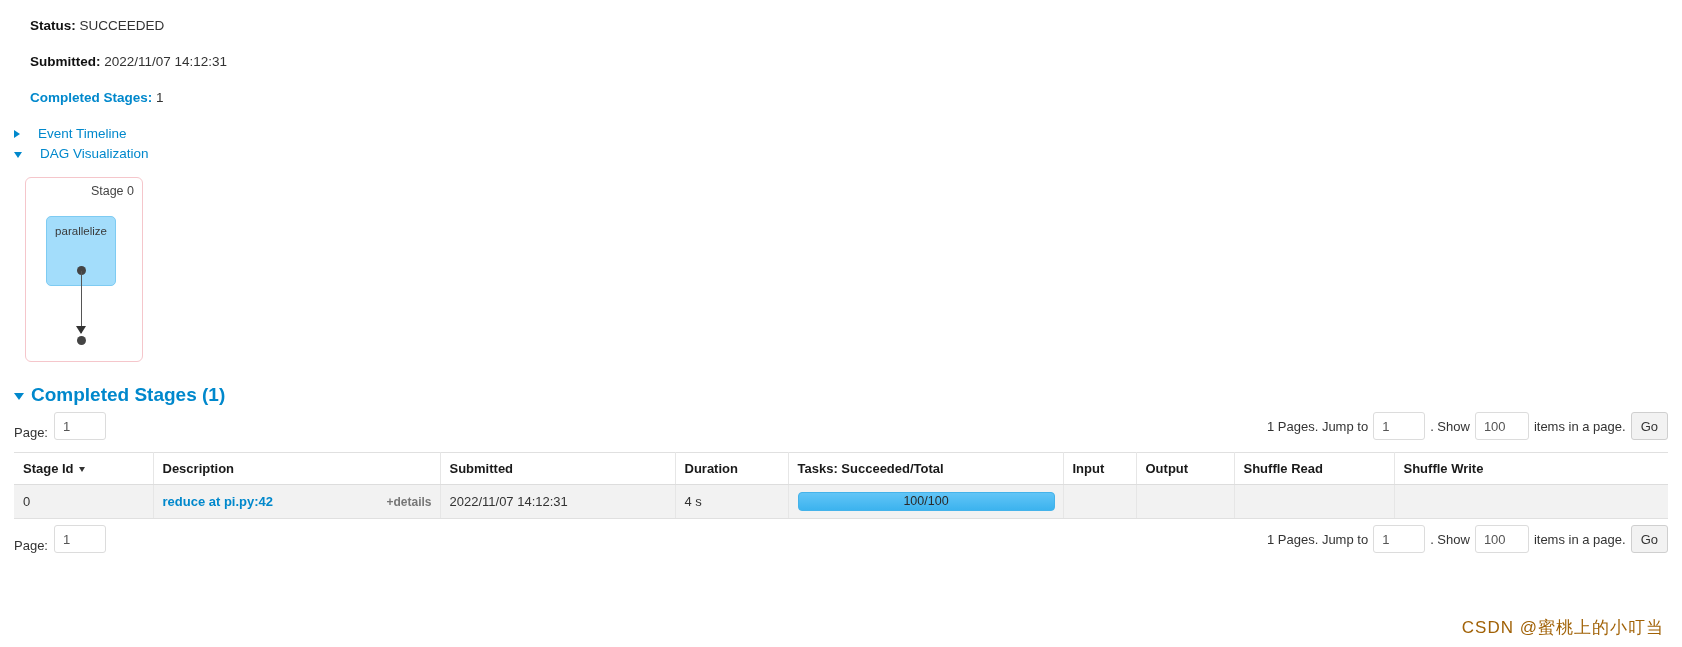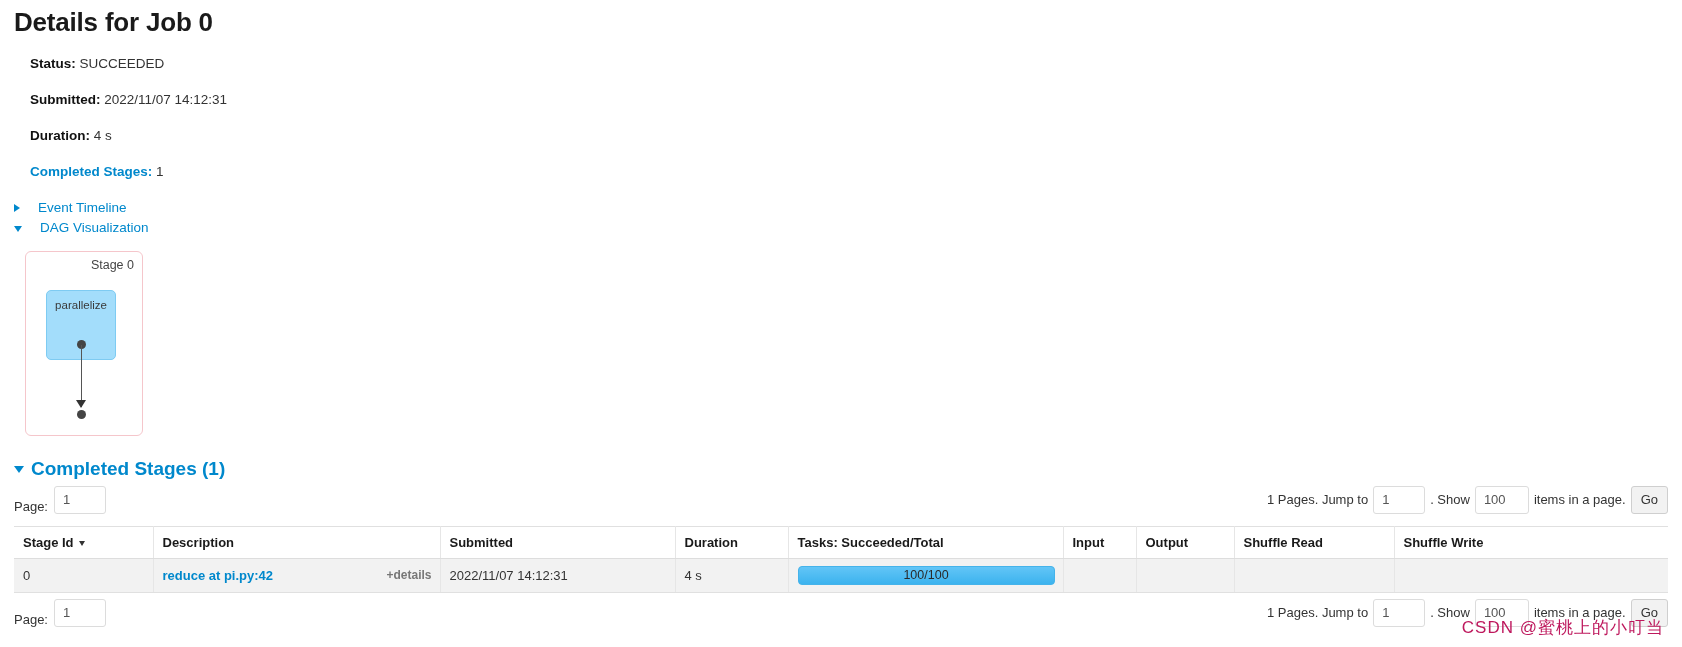--- a/index.html
+++ b/index.html
@@ -277,46 +277,41 @@
     font-size: 12.5px;
     color: #2a2a2a;
   }
 
   
   .watermark {
     position: absolute;
     right: 18px;
     bottom: 8px;
     font-size: 17px;
-    color: #be185d;
+    color: #a16207;
     letter-spacing: 1px;
     white-space: nowrap;
     pointer-events: none;
   }
 </style>
 </head>
 <body>
 
 <div class="page">
   <div class="inner">
 
-    <div class="page-title">Details for Job 0</div>
 
     <div>
       <p class="meta-line">
         <strong>Status:</strong>
         <span>SUCCEEDED</span>
       </p>
       <p class="meta-line">
         <strong>Submitted:</strong>
         <span>2022/11/07 14:12:31</span>
-      </p>
-      <p class="meta-line">
-        <strong>Duration:</strong>
-        <span>4 s</span>
       </p>
       <p class="meta-line">
         <strong class="lnk">Completed Stages:</strong>
         <span>1</span>
       </p>
     </div>
 
     <div class="toggles">
       <div class="toggle-row">
         <span class="tri tri-right"></span>

